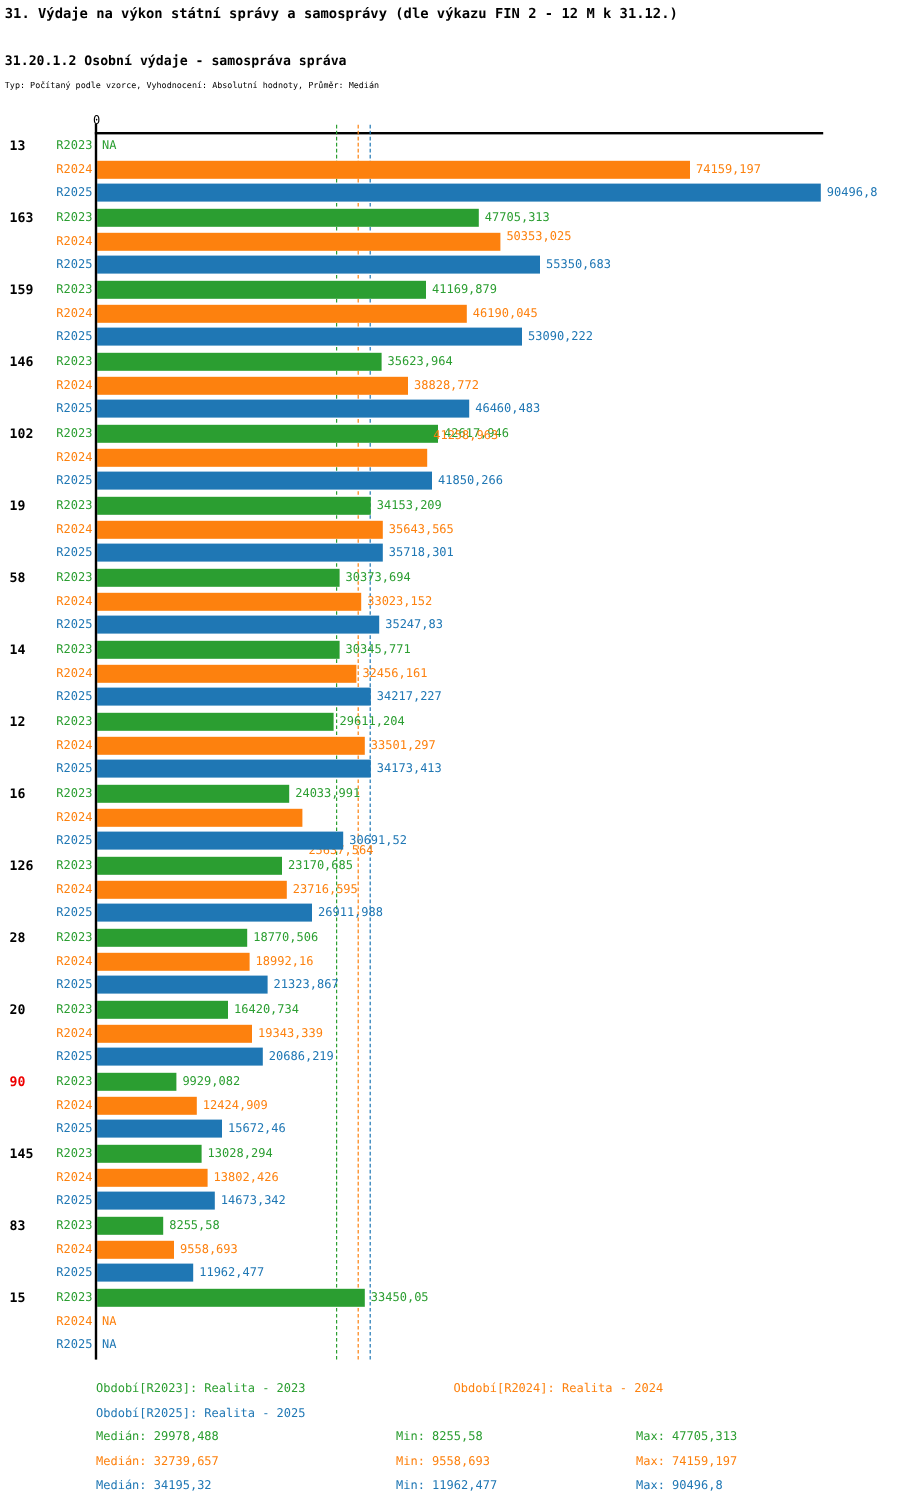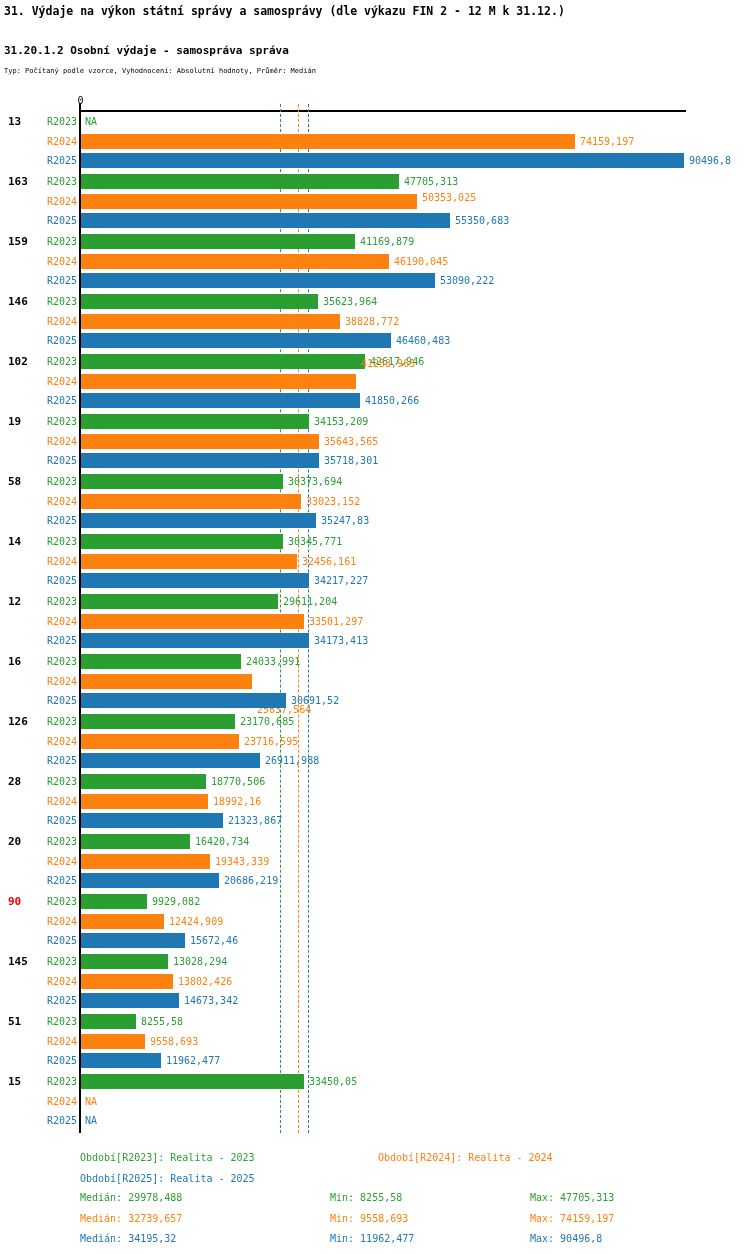--- a/index.html
+++ b/index.html
@@ -177,21 +177,21 @@
       <div class="abs gid" style="top: 954px;">145</div>
       <div class="abs rowlabel" style="left: 45px; top: 954px; color: rgb(43, 158, 49);">R2023</div>
       <div class="abs bar" style="left: 81px; top: 954px; width: 87px; background: rgb(43, 158, 49);"></div>
       <div class="abs vallabel" style="left: 173px; top: 954px; color: rgb(43, 158, 49);">13028,294</div>
       <div class="abs rowlabel" style="left: 45px; top: 974px; color: rgb(253, 129, 14);">R2024</div>
       <div class="abs bar" style="left: 81px; top: 974px; width: 92px; background: rgb(253, 129, 14);"></div>
       <div class="abs vallabel" style="left: 178px; top: 974px; color: rgb(253, 129, 14);">13802,426</div>
       <div class="abs rowlabel" style="left: 45px; top: 993px; color: rgb(31, 119, 180);">R2025</div>
       <div class="abs bar" style="left: 81px; top: 993px; width: 98px; background: rgb(31, 119, 180);"></div>
       <div class="abs vallabel" style="left: 184px; top: 993px; color: rgb(31, 119, 180);">14673,342</div>
-      <div class="abs gid" style="top: 1014px;">51</div>
+      <div class="abs gid" style="top: 1014px;">83</div>
       <div class="abs rowlabel" style="left: 45px; top: 1014px; color: rgb(43, 158, 49);">R2023</div>
       <div class="abs bar" style="left: 81px; top: 1014px; width: 55px; background: rgb(43, 158, 49);"></div>
       <div class="abs vallabel" style="left: 141px; top: 1014px; color: rgb(43, 158, 49);">8255,58</div>
       <div class="abs rowlabel" style="left: 45px; top: 1034px; color: rgb(253, 129, 14);">R2024</div>
       <div class="abs bar" style="left: 81px; top: 1034px; width: 64px; background: rgb(253, 129, 14);"></div>
       <div class="abs vallabel" style="left: 150px; top: 1034px; color: rgb(253, 129, 14);">9558,693</div>
       <div class="abs rowlabel" style="left: 45px; top: 1053px; color: rgb(31, 119, 180);">R2025</div>
       <div class="abs bar" style="left: 81px; top: 1053px; width: 80px; background: rgb(31, 119, 180);"></div>
       <div class="abs vallabel" style="left: 166px; top: 1053px; color: rgb(31, 119, 180);">11962,477</div>
       <div class="abs gid" style="top: 1074px;">15</div>

